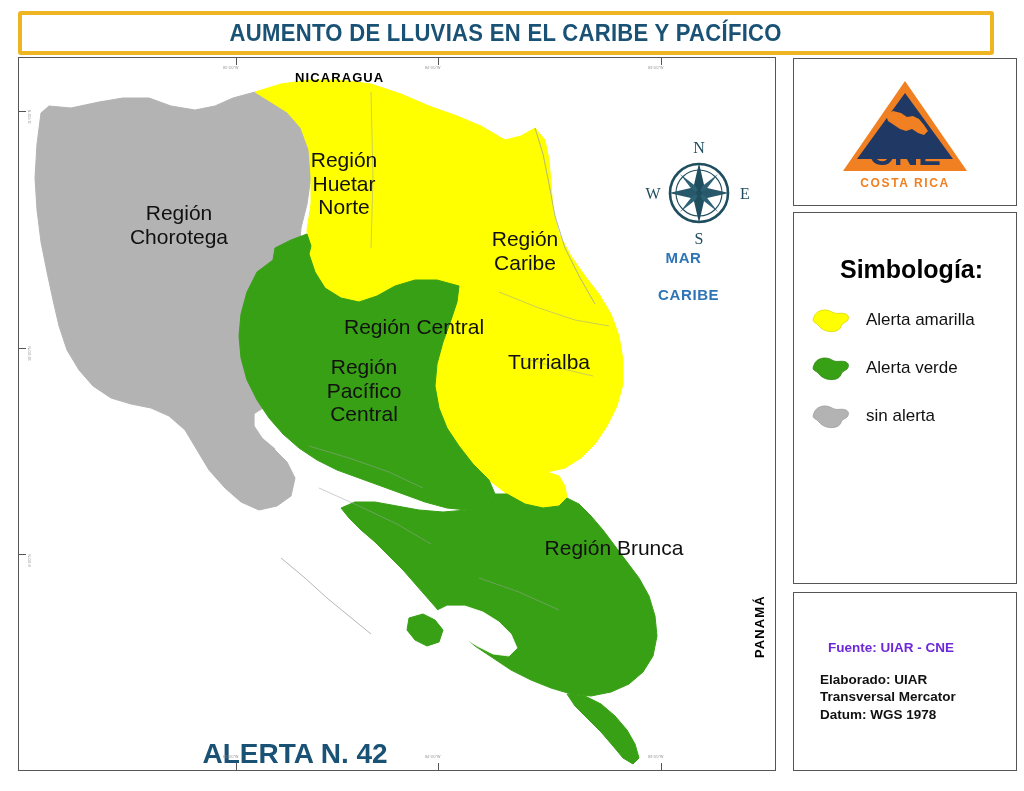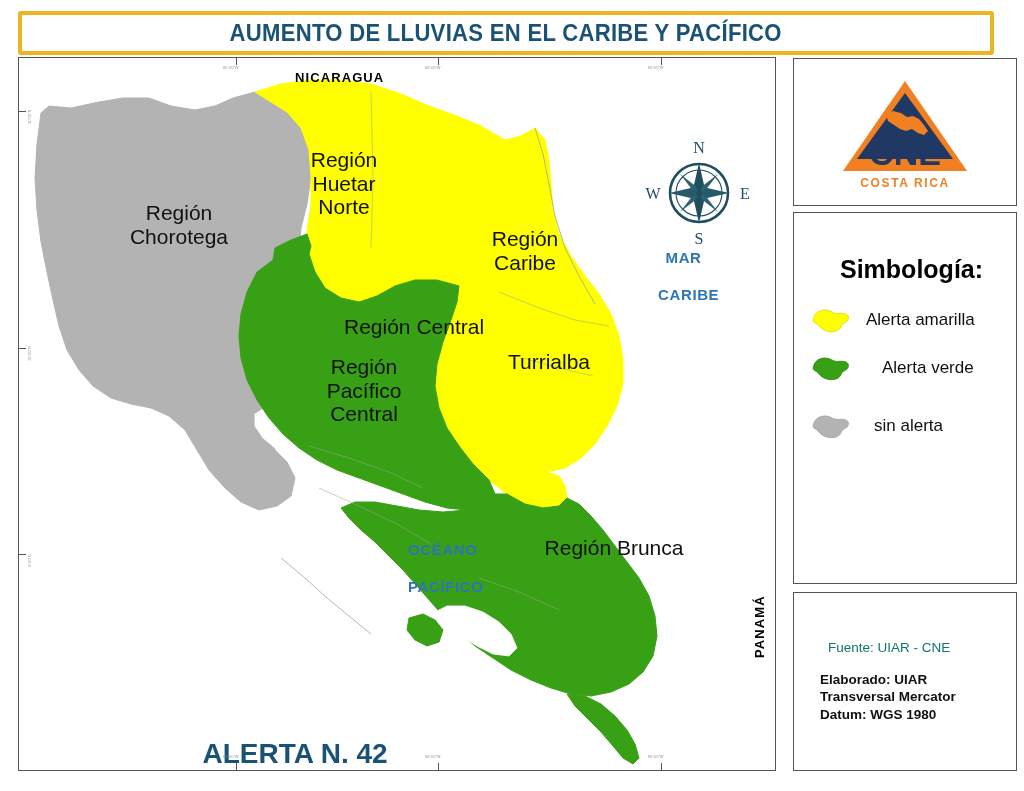--- a/index.html
+++ b/index.html
@@ -87,21 +87,21 @@
   #scale-axis{position:absolute;left:0;right:0;top:11px;height:1.4px;background:#1a1a1a;}
   .scale-tick{position:absolute;top:3px;width:1.4px;height:9px;background:#1a1a1a;}
   .scale-tick.major{top:0px;height:12px;}
   #scale-nums{position:relative;height:18px;margin-top:1px;}
   .scale-num{position:absolute;font-size:14px;color:#111;transform:translateX(-50%);}
 
   
   #credits-inner{position:absolute;left:0;top:0;width:100%;height:100%;
     display:flex;flex-direction:column;justify-content:center;padding-left:26px;
     box-sizing:border-box;}
-  #credit-source{font-size:13.5px;font-weight:normal;color:#0f766e;margin-bottom:16px;padding-left:8px;}
+  #credit-source{font-size:13.5px;font-weight:bold;color:#6d28d9;margin-bottom:16px;padding-left:8px;}
   .credit-line{font-size:13.5px;font-weight:bold;color:#111;line-height:1.30;}
 </style>
 </head>
 <body>
 
 <div id="title-bar">
   <div id="title-text">AUMENTO DE LLUVIAS EN EL CARIBE Y PACÍFICO</div>
 </div>
 
 <div id="map-frame">
@@ -187,24 +187,20 @@
       <path d="M262,500 L286,520 L308,540 L330,558 L352,576"></path>
     </g>
   </svg>
 
   <div class="country-label" style="left:276px;top:12px;">NICARAGUA</div>
   <div class="country-label" id="panama-label" style="left:733px;top:600px;">PANAMÁ</div>
 
   <div class="ocean-label" style="left:620px;top:172px;width:70px;">
     <span>MAR</span><br>
     <span>CARIBE</span>
-  </div>
-  <div class="ocean-label" style="left:370px;top:464px;width:80px;">
-    <span>OCÉANO</span><br>
-    <span>PACÍFICO</span>
   </div>
 
   <div class="map-label" style="left:100px;top:143px;width:120px;">Región
 Chorotega</div>
   <div class="map-label" style="left:280px;top:90px;width:90px;">Región
 Huetar
 Norte</div>
   <div class="map-label" style="left:460px;top:169px;width:92px;">Región
 Caribe</div>
   <div class="map-label" style="left:480px;top:292px;width:100px;">Turrialba</div>
@@ -293,38 +289,38 @@
   <div id="legend-title">Simbología:</div>
 
   <div class="legend-row" style="top:92px;justify-content:flex-end;">
     <svg class="legend-swatch" viewBox="0 0 42 30">
       <path d="M4,12 C6,5 16,3 22,7 C27,10 31,7 36,9 C40,11 39,16 34,18
                C30,20 32,24 26,26 C19,28 12,25 9,21 C6,17 1,18 4,12 Z" fill="#FFFF00" stroke="#d9d900" stroke-width="0.8"></path>
     </svg>
     <div class="legend-text">Alerta amarilla</div>
   </div>
 
-  <div class="legend-row" style="top:140px;gap:16px;">
+  <div class="legend-row" style="top:140px;">
     <svg class="legend-swatch" viewBox="0 0 42 30">
       <path d="M4,12 C6,5 16,3 22,7 C27,10 31,7 36,9 C40,11 39,16 34,18
                C30,20 32,24 26,26 C19,28 12,25 9,21 C6,17 1,18 4,12 Z" fill="#38A015" stroke="#2d8511" stroke-width="0.8"></path>
     </svg>
     <div class="legend-text">Alerta verde</div>
   </div>
 
-  <div class="legend-row" style="top:198px;gap:8px;">
+  <div class="legend-row" style="top:188px;">
     <svg class="legend-swatch" viewBox="0 0 42 30">
       <path d="M4,12 C6,5 16,3 22,7 C27,10 31,7 36,9 C40,11 39,16 34,18
                C30,20 32,24 26,26 C19,28 12,25 9,21 C6,17 1,18 4,12 Z" fill="#B3B3B3" stroke="#9e9e9e" stroke-width="0.8"></path>
     </svg>
     <div class="legend-text">sin alerta</div>
   </div>
 
 </div>
 
 <div class="panel" id="credits-panel">
   <div id="credits-inner">
     <div id="credit-source">Fuente: UIAR - CNE</div>
     <div class="credit-line">Elaborado: UIAR</div>
     <div class="credit-line">Transversal Mercator</div>
-    <div class="credit-line">Datum: WGS 1980</div>
+    <div class="credit-line">Datum: WGS 1978</div>
   </div>
 </div>
 
 </body></html>

